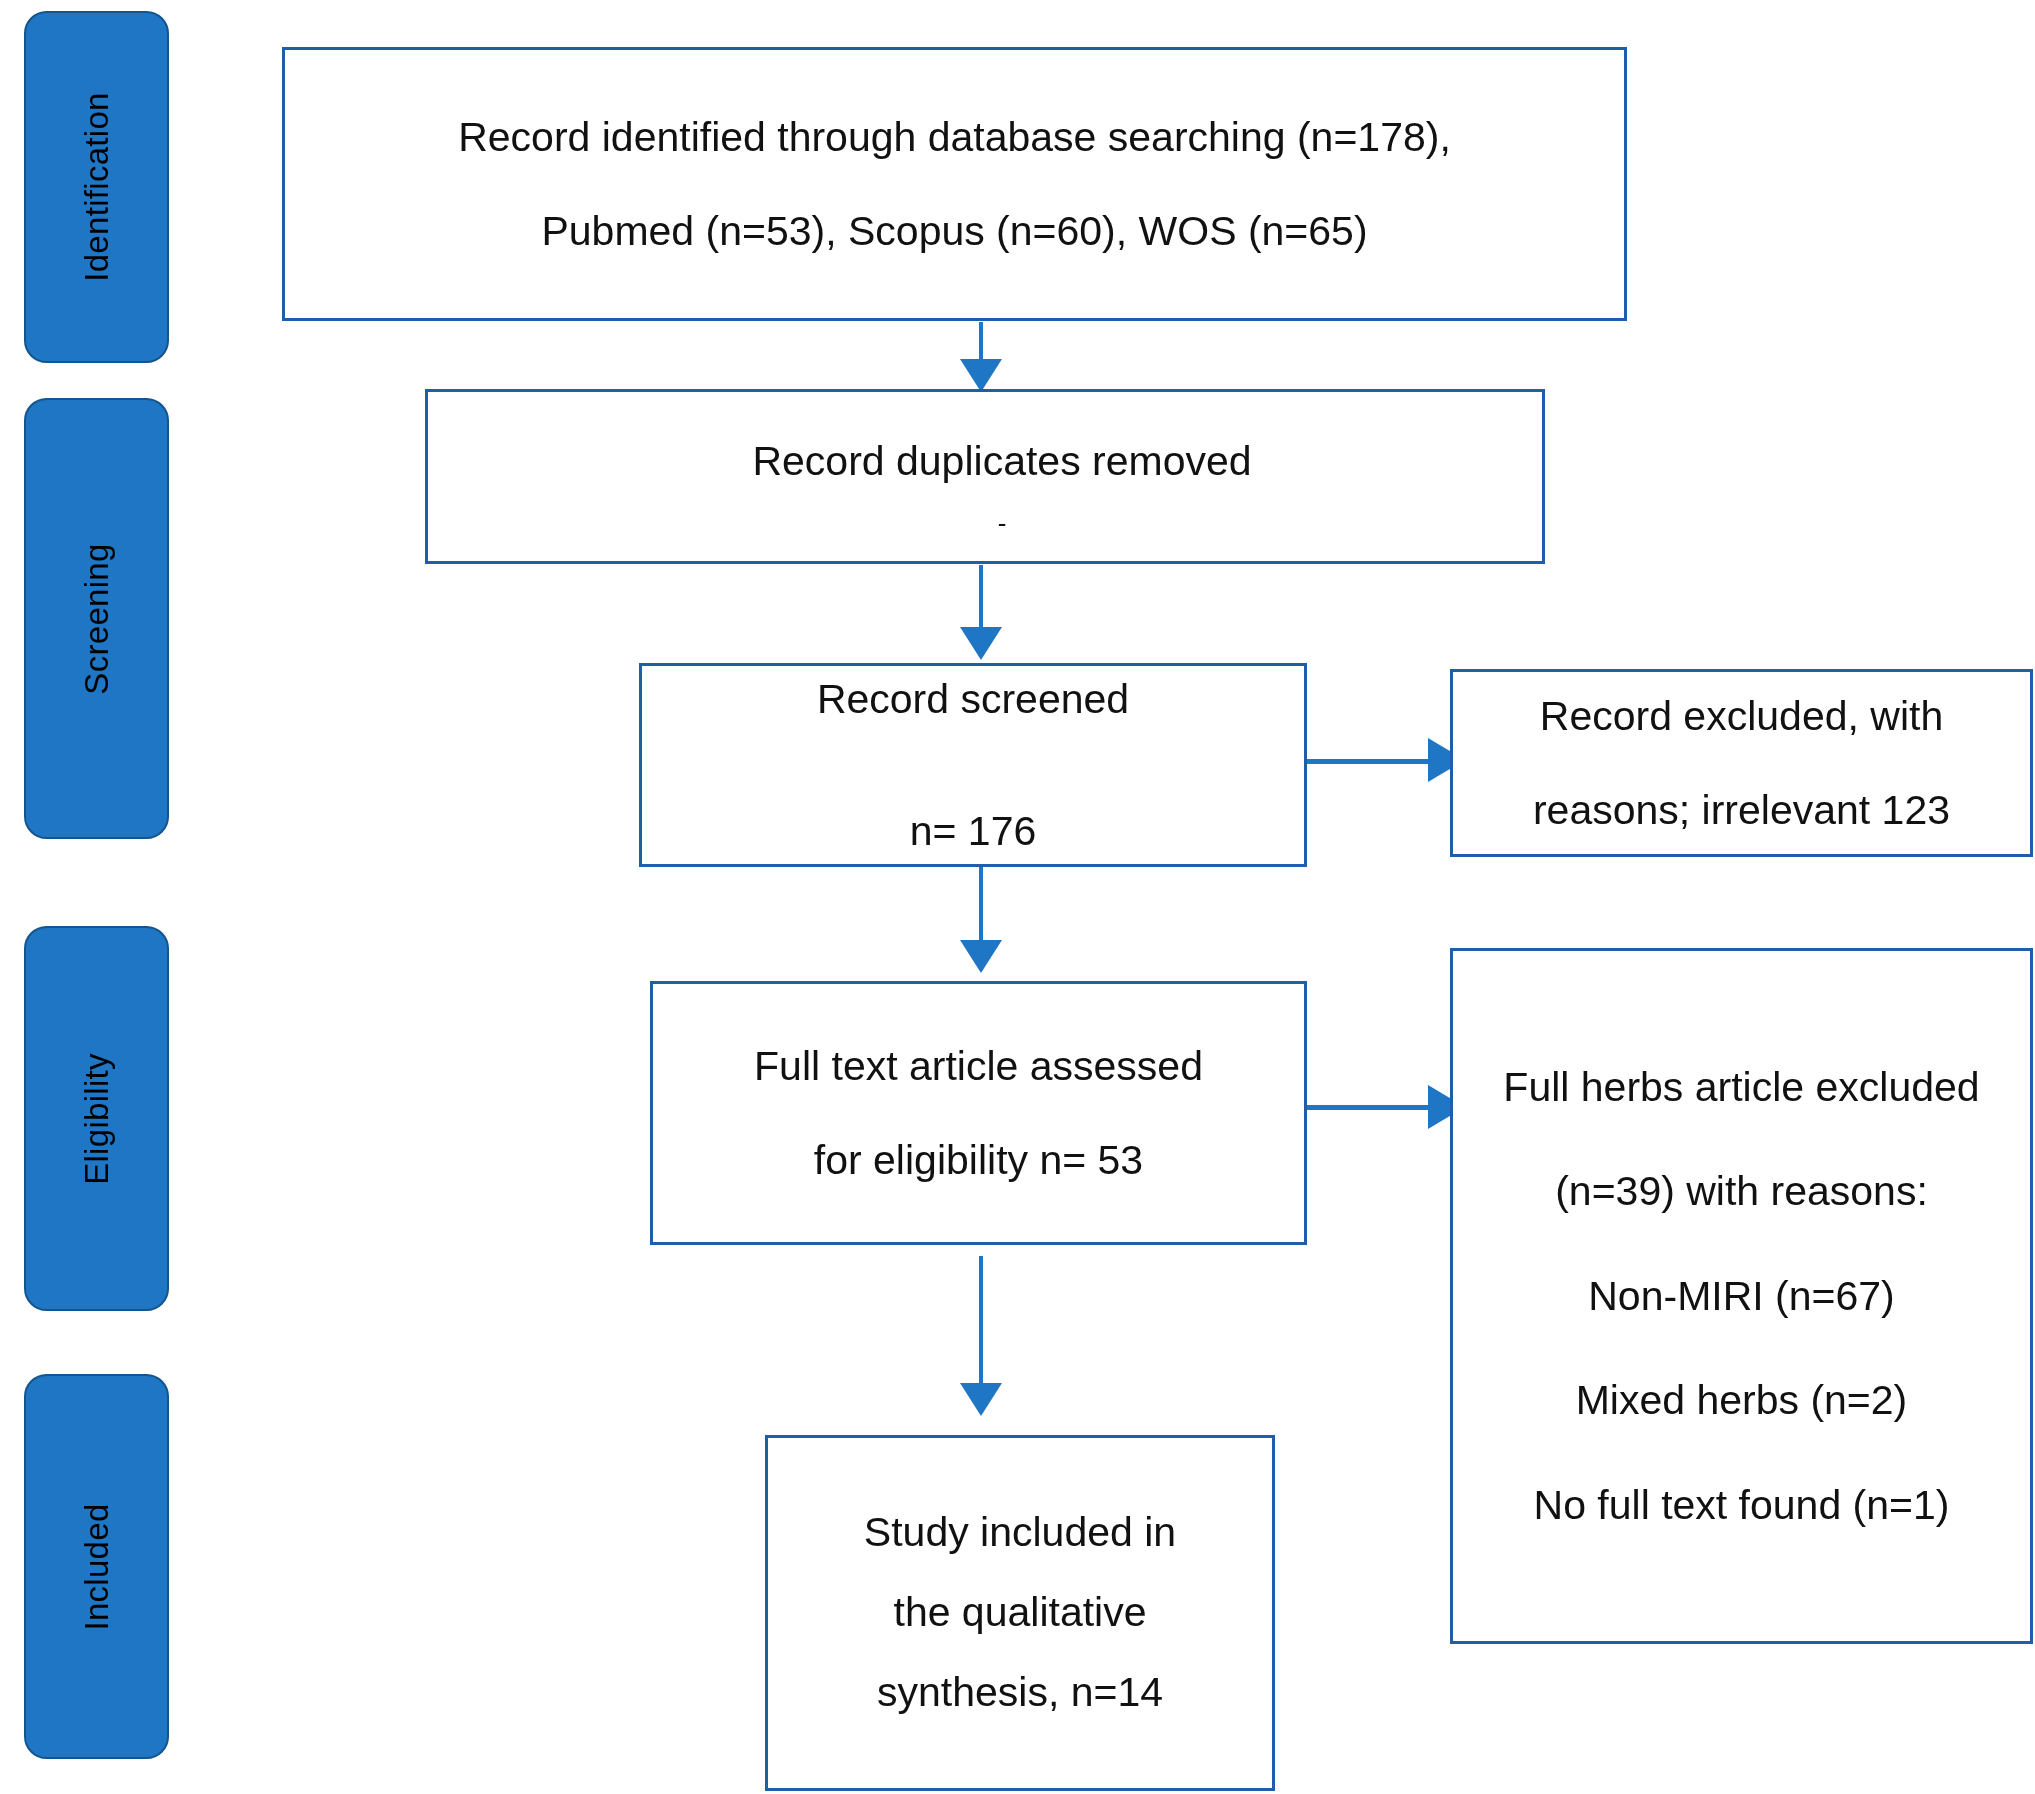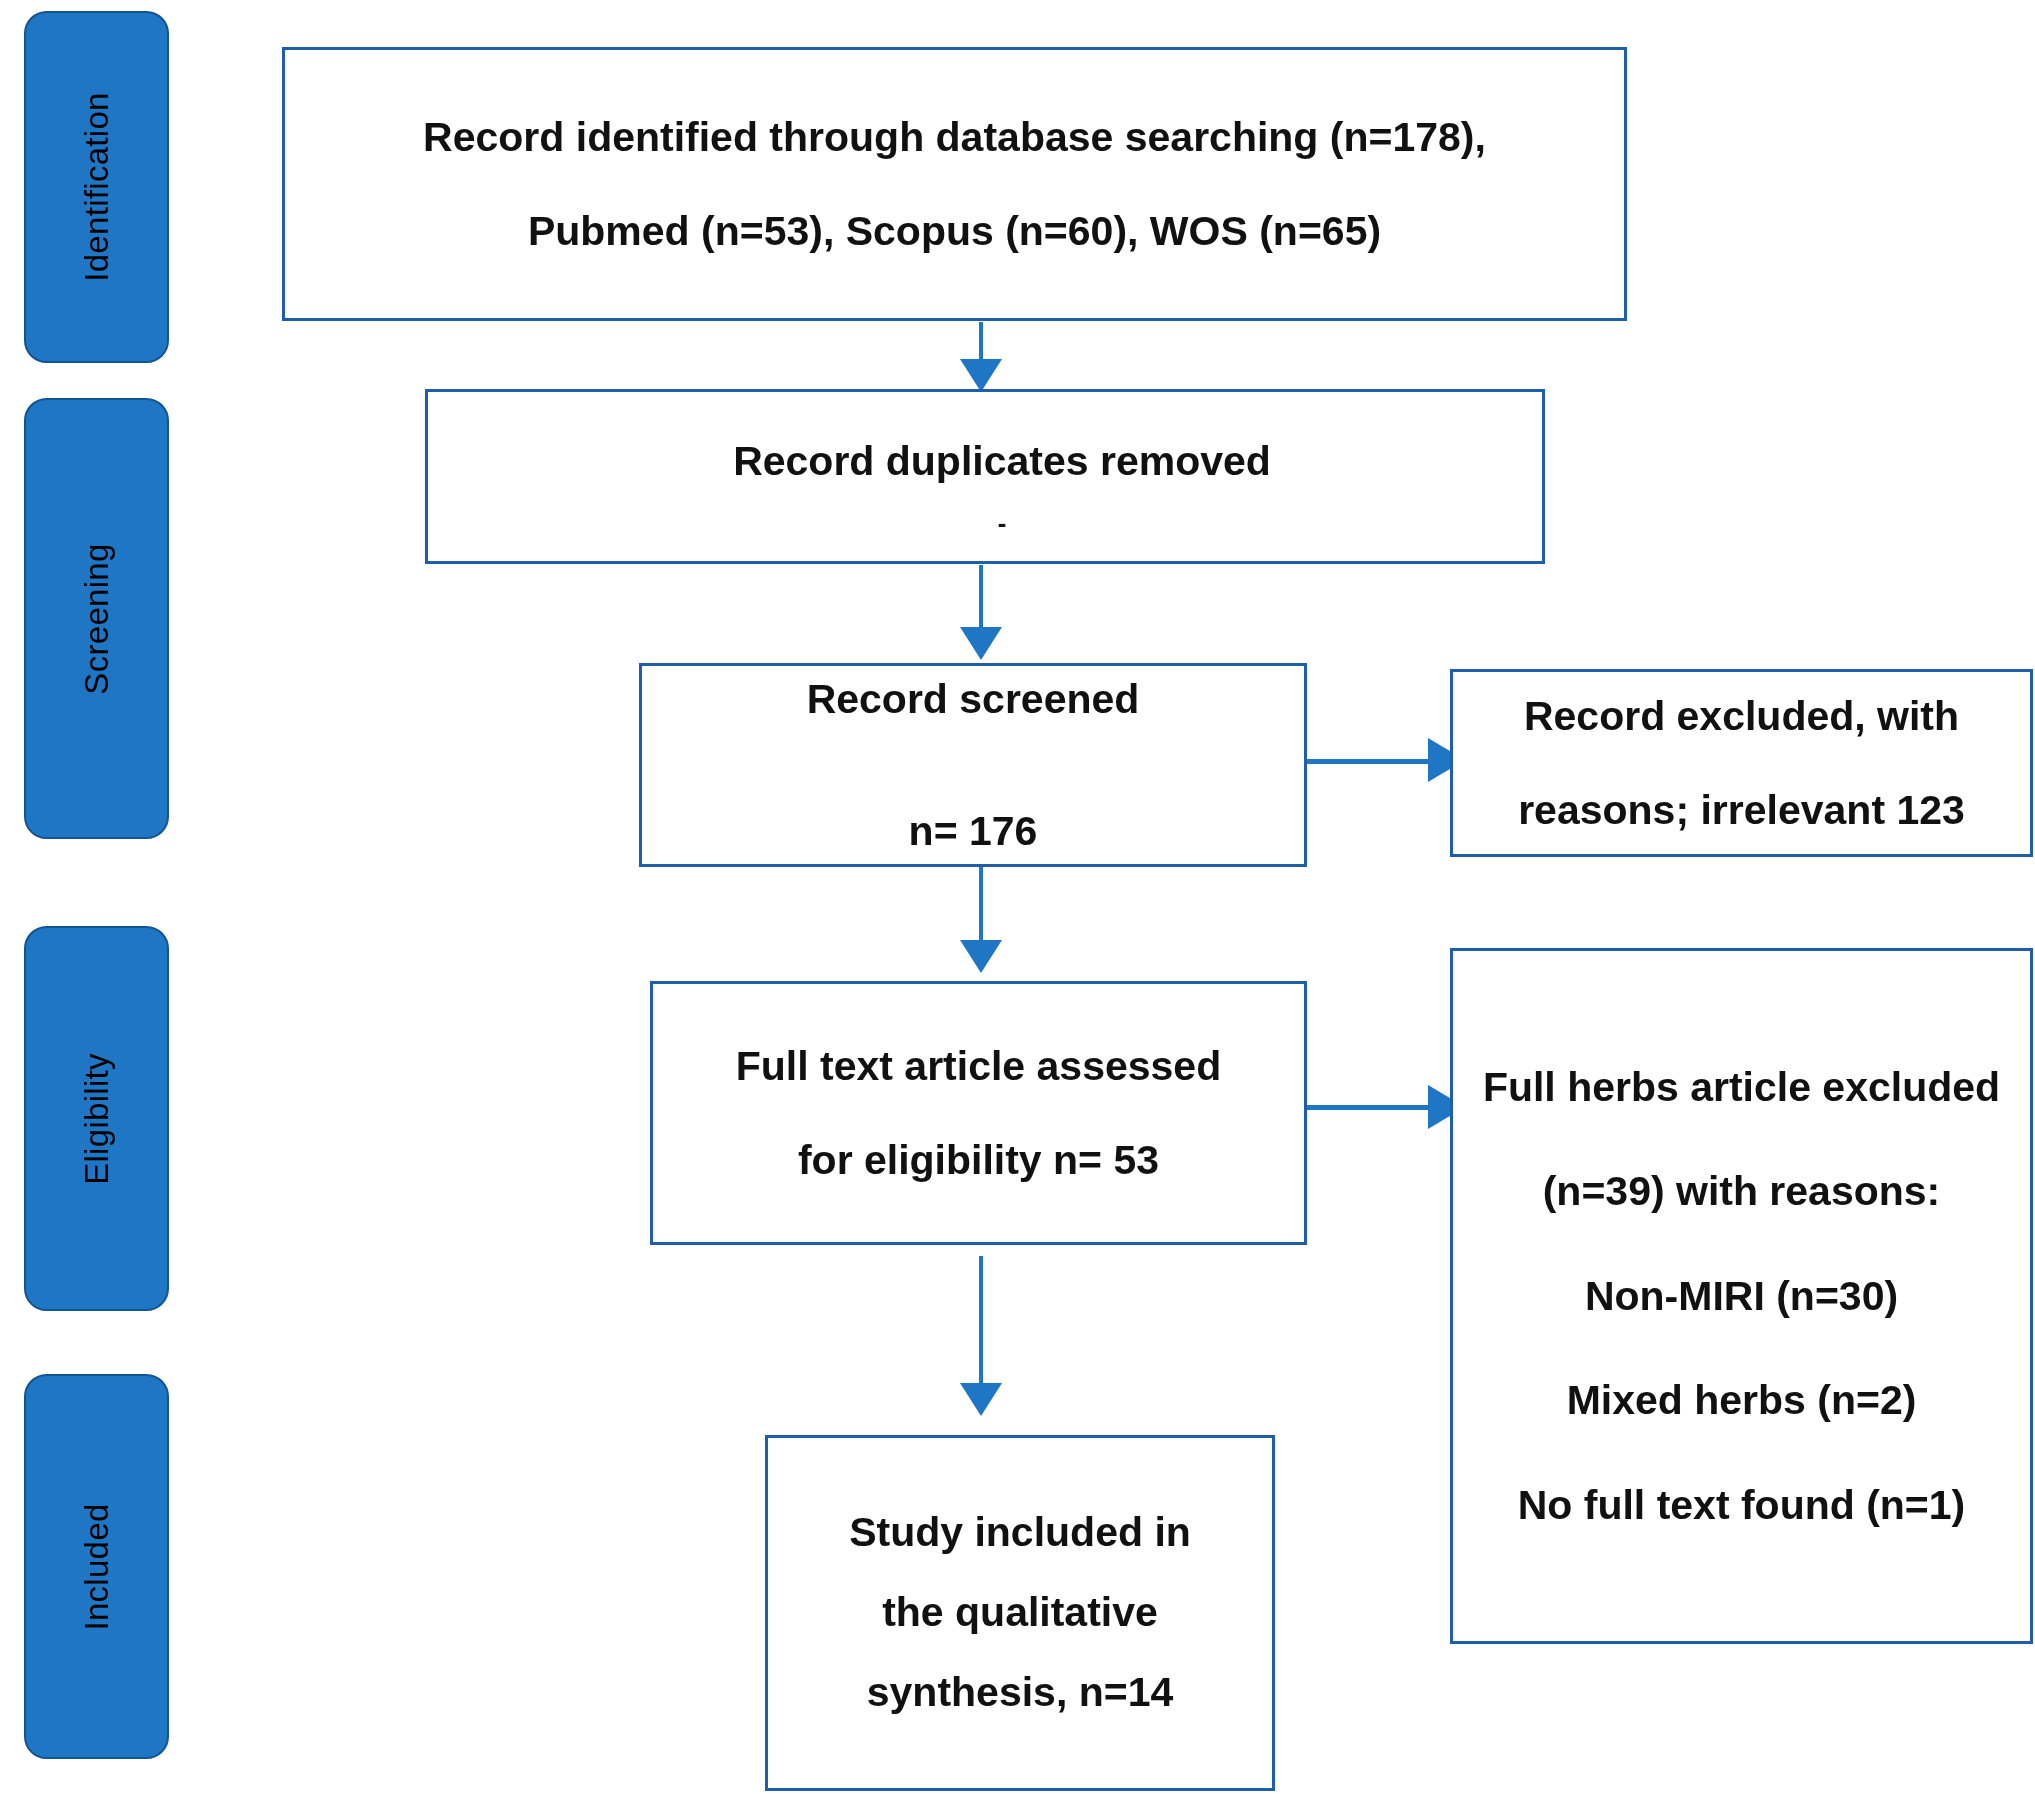--- a/index.html
+++ b/index.html
@@ -48,21 +48,21 @@
     justify-content: center;
     color: #111111;
     text-align: center;
     padding: 5.4px 14px;
   }
   .flow-box .line {
     display: block;
     white-space: nowrap;
     font-size: 41px;
     line-height: 1.62;
-    font-weight: 700;
+    font-weight: 400;
   }
   .flow-box.roomy .line { line-height: 2.3; }
 
   
   .v-line {
     position: absolute;
     width: 4.3px;
     background: #1F76C4;
   }
   .v-head {
@@ -144,21 +144,21 @@
     <span class="line">Full text article assessed</span>
     <span class="line">for eligibility n= 53</span>
   </div>
 
   <div class="h-line" style="left:1307px; top:1105px; width:129px;"></div>
   <div class="h-head" style="left:1428px; top:1085px;"></div>
 
   <div class="flow-box" style="left:1450px; top:948px; width:583px; height:696px;">
     <span class="line" style="line-height:2.55;">Full herbs article excluded</span>
     <span class="line" style="line-height:2.55;">(n=39) with reasons:</span>
-    <span class="line" style="line-height:2.55;">Non-MIRI (n=30)</span>
+    <span class="line" style="line-height:2.55;">Non-MIRI (n=67)</span>
     <span class="line" style="line-height:2.55;">Mixed herbs (n=2)</span>
     <span class="line" style="line-height:2.55;">No full text found (n=1)</span>
   </div>
 
   <div class="v-line" style="left:979px; top:1256px; height:129px;"></div>
   <div class="v-head" style="left:960px; top:1383px;"></div>
 
   <div class="flow-box" style="left:765px; top:1435px; width:510px; height:356px;">
     <span class="line" style="line-height:1.95;">Study included in</span>
     <span class="line" style="line-height:1.95;">the qualitative</span>

